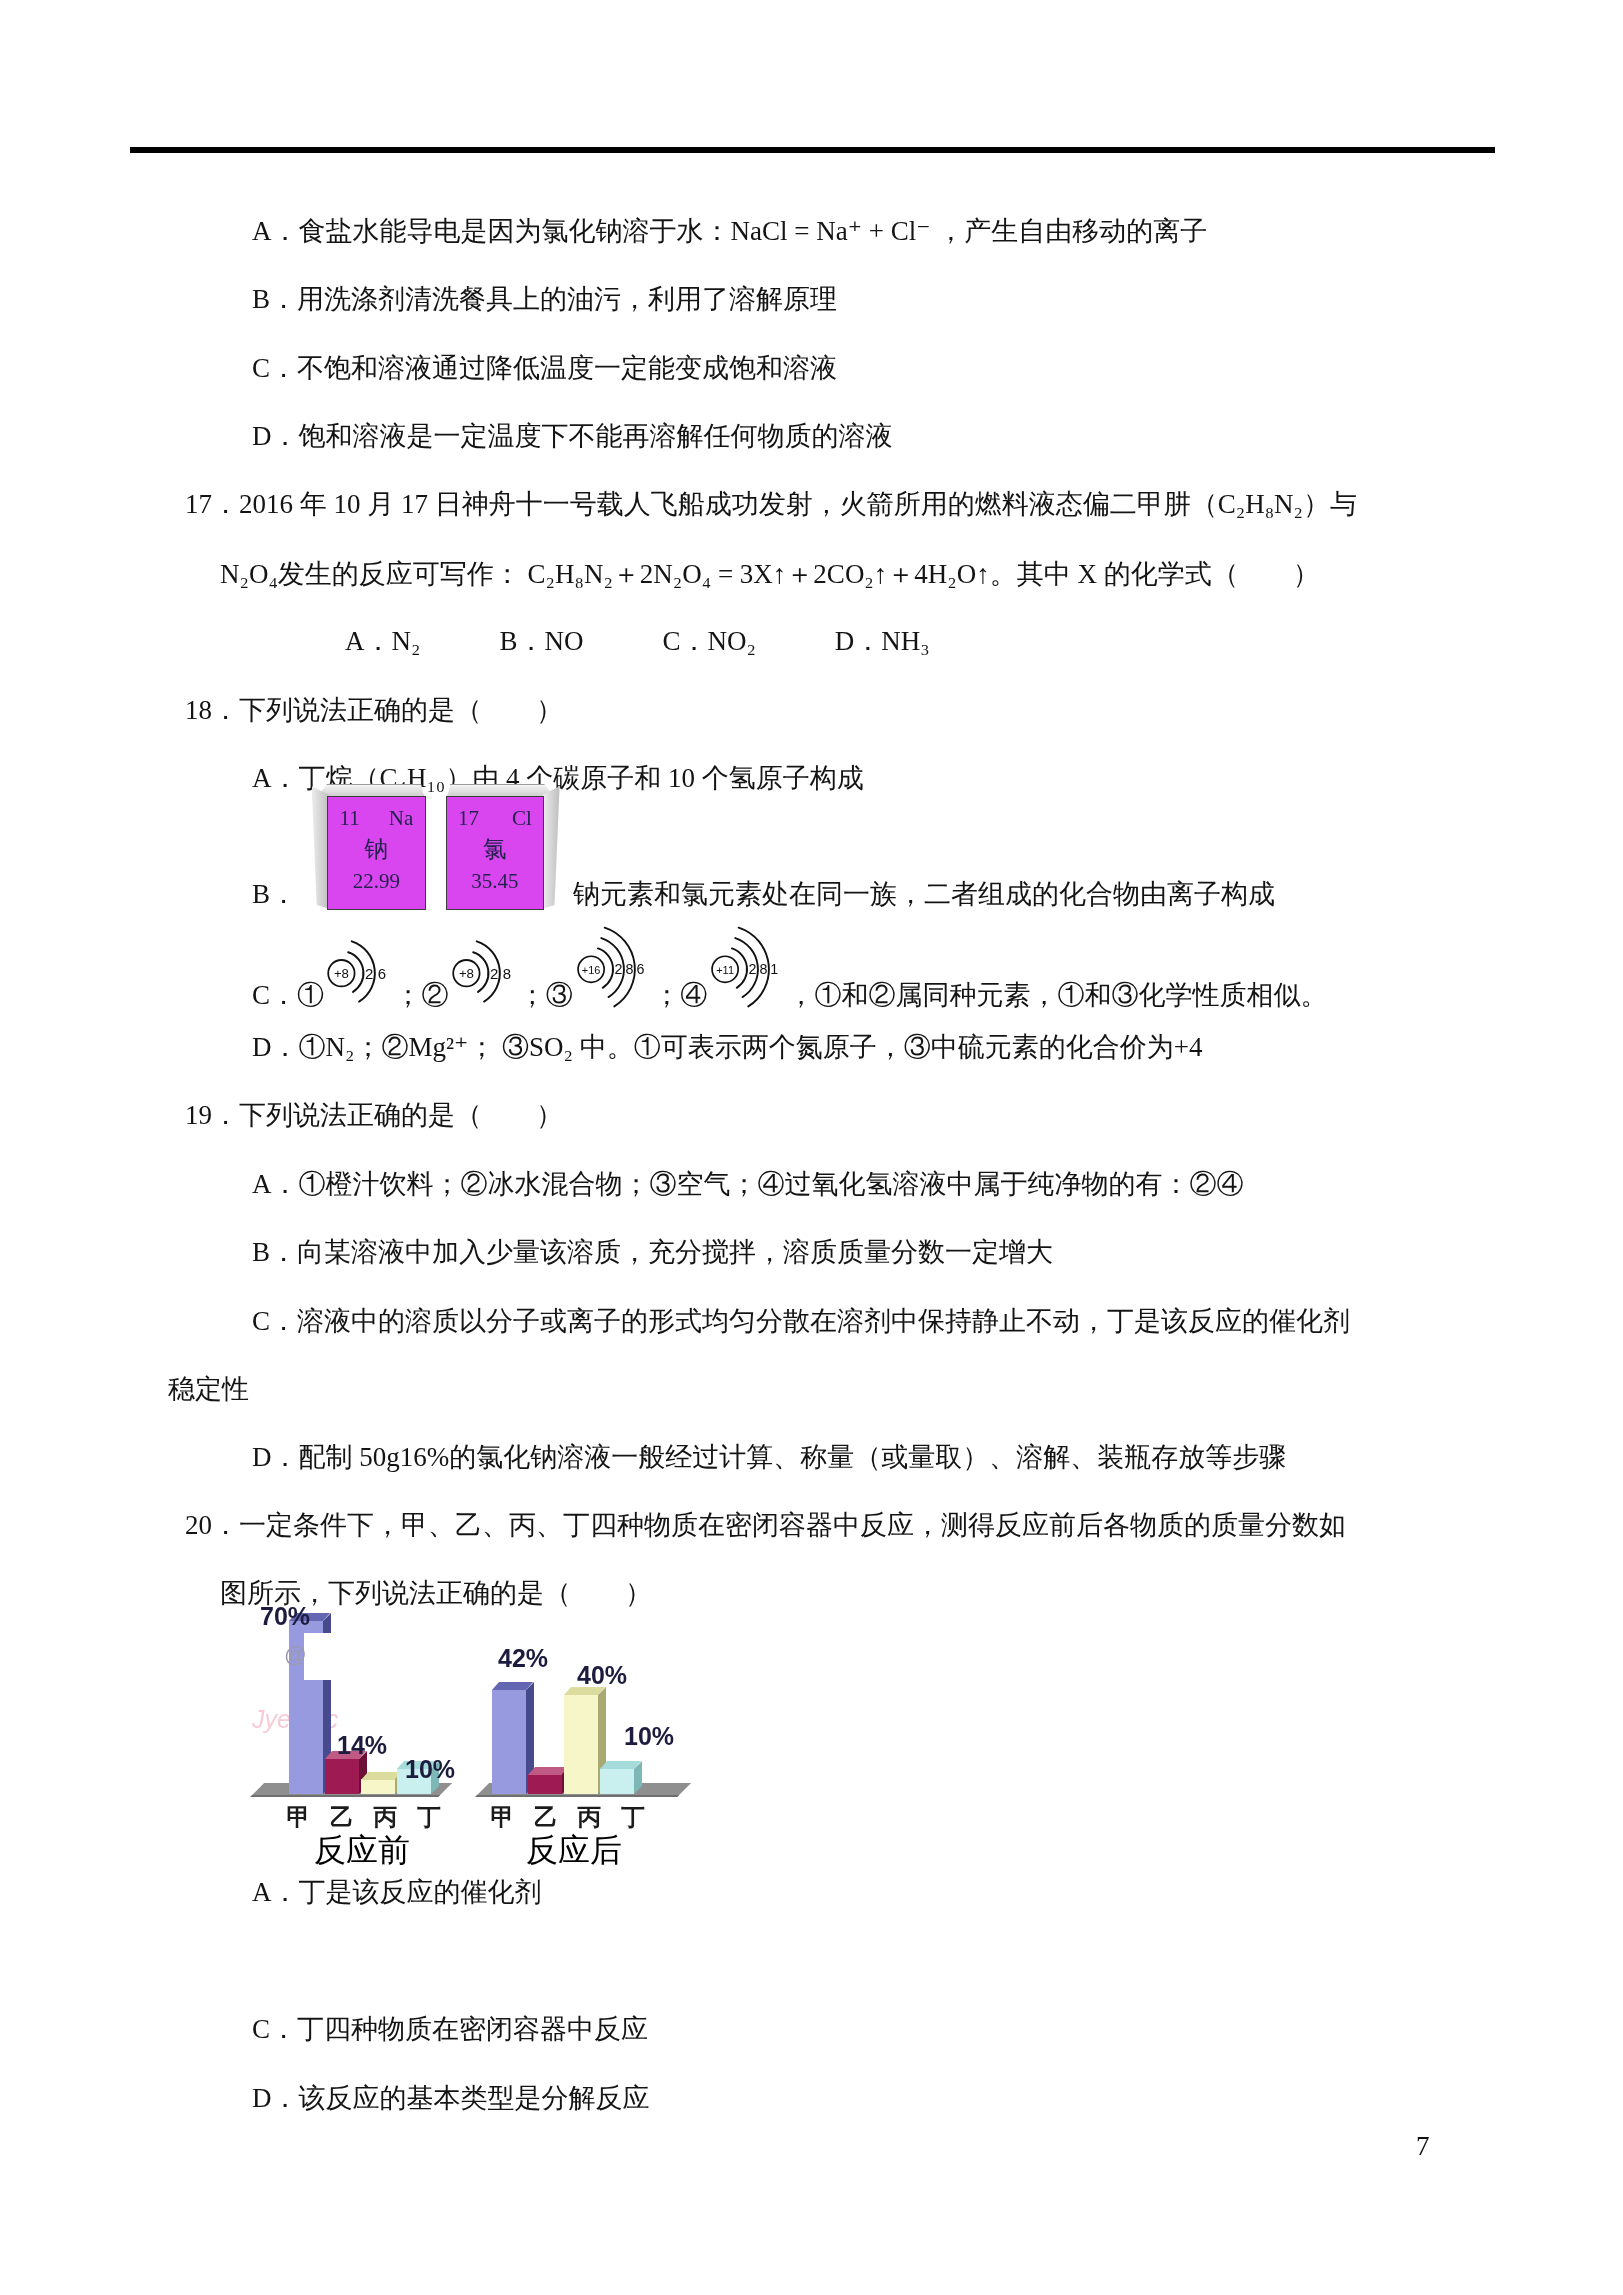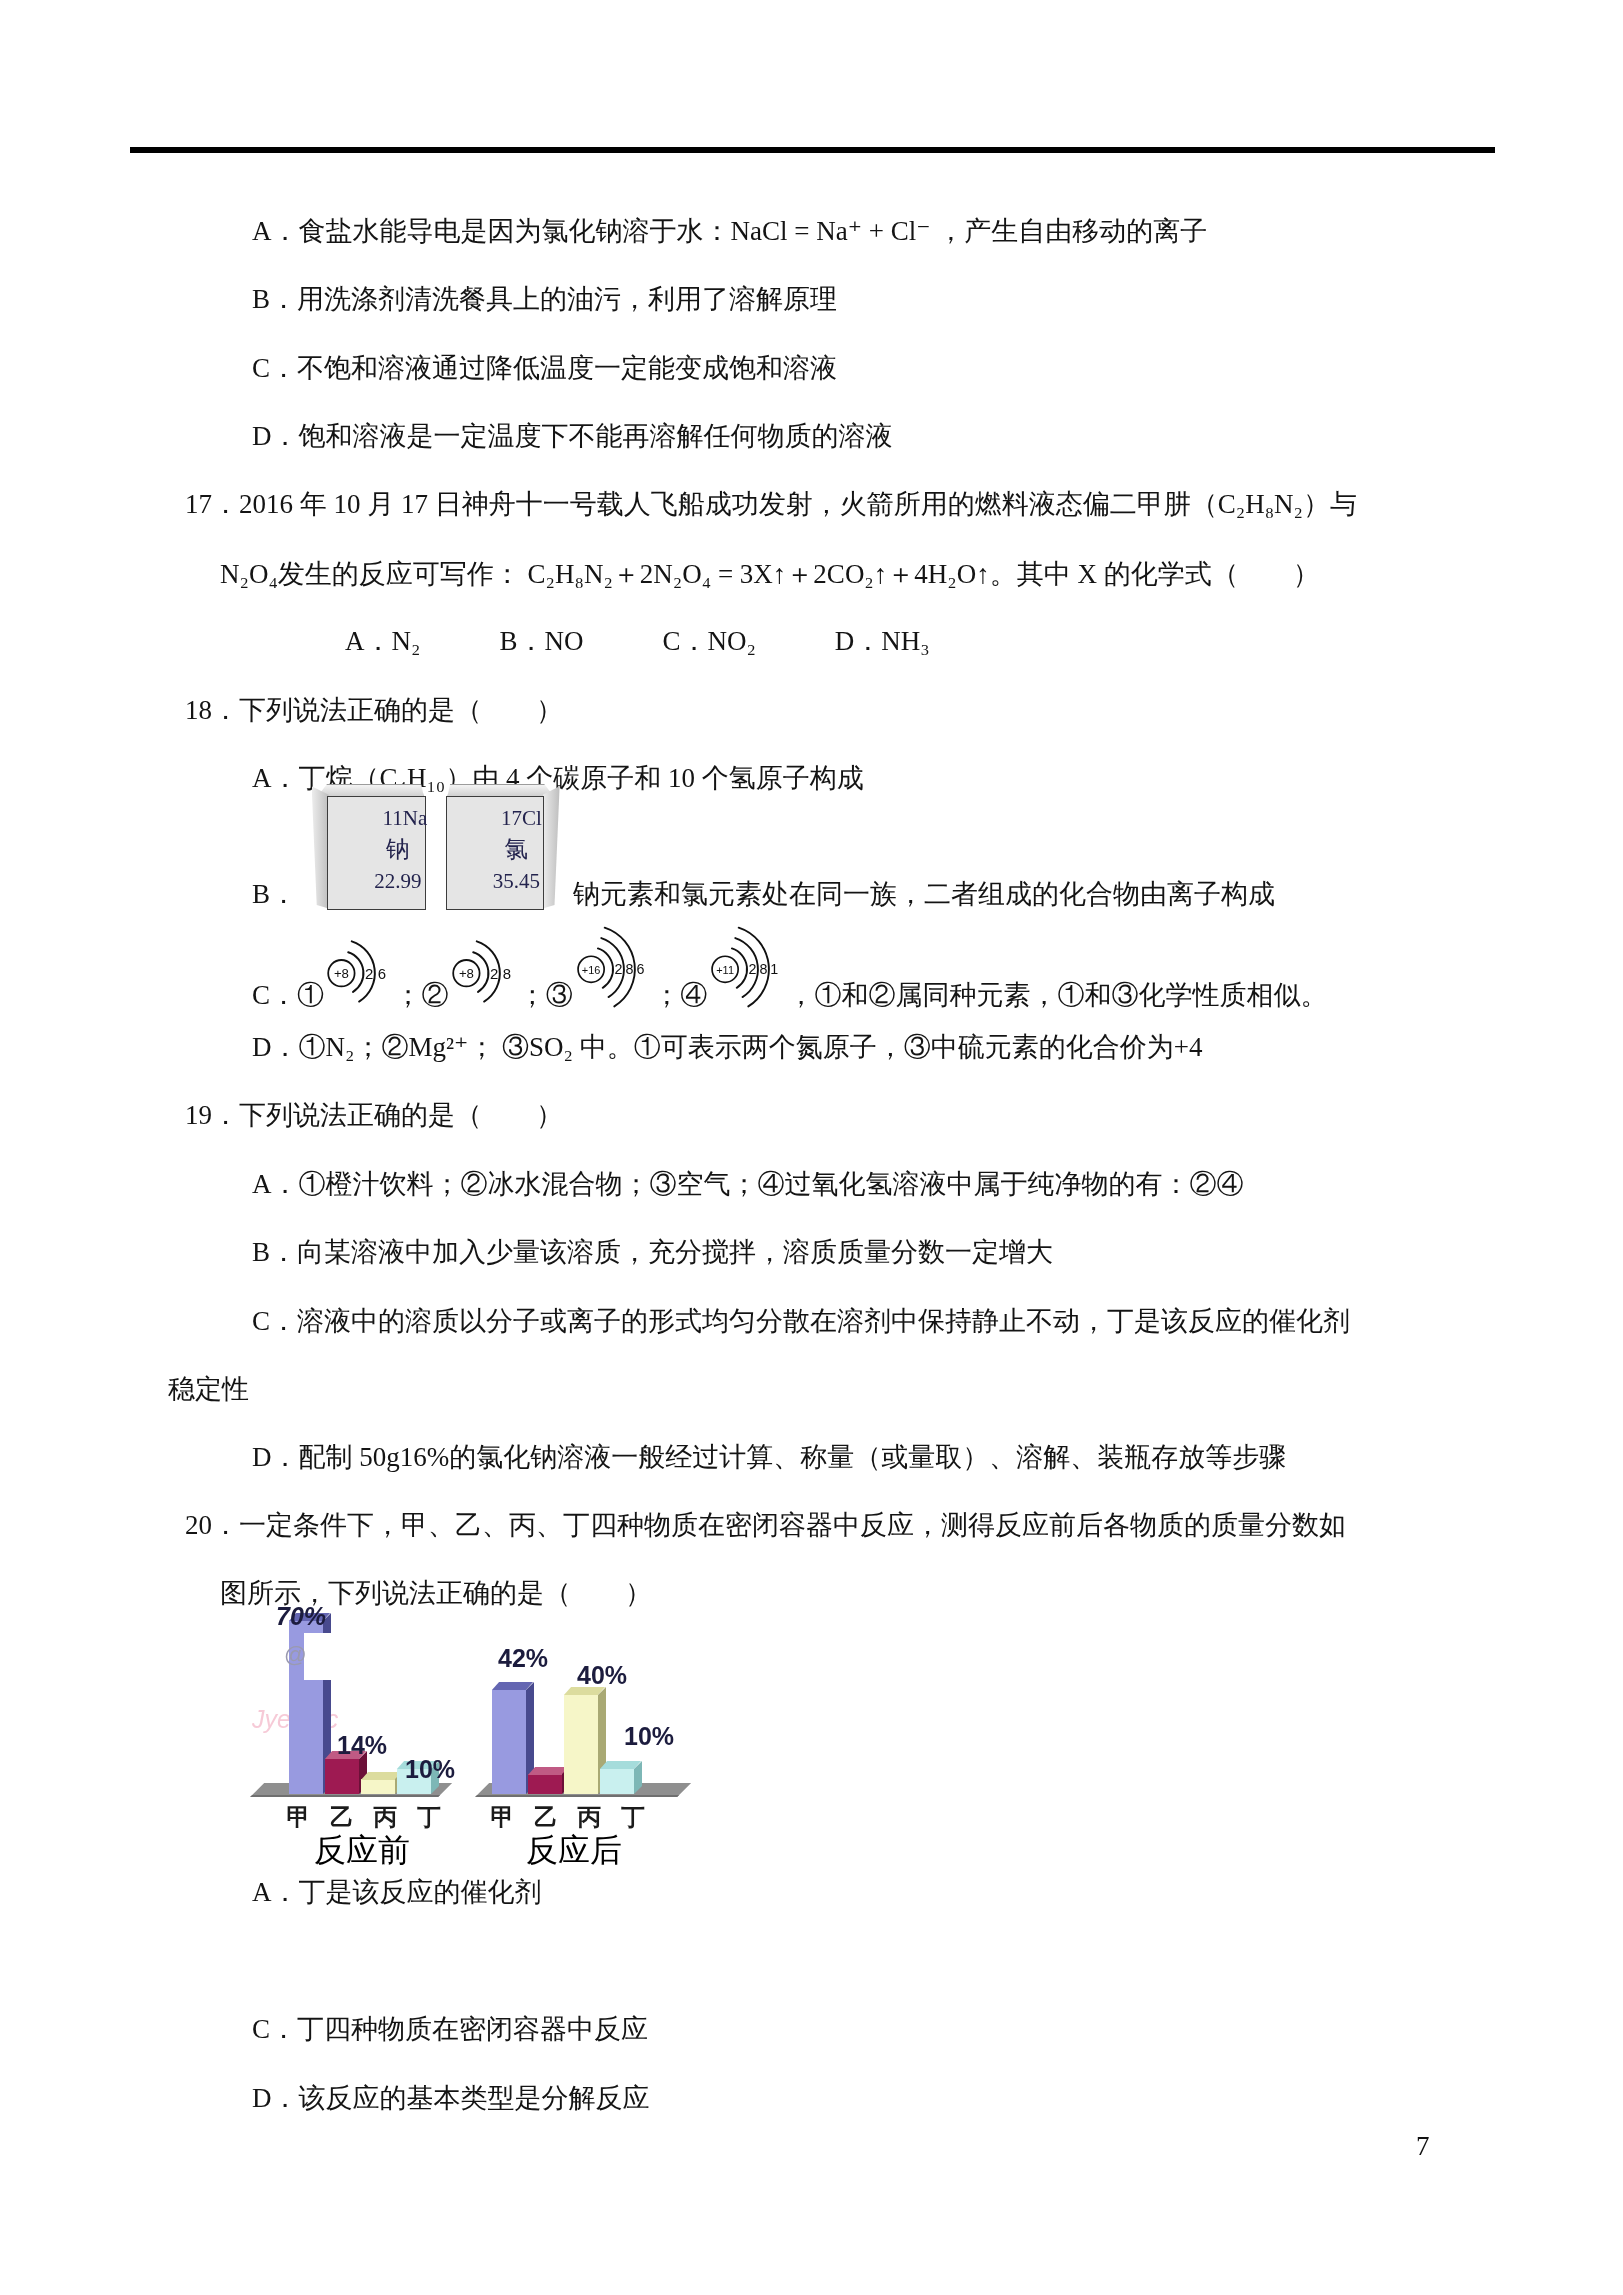--- a/index.html
+++ b/index.html
@@ -7,21 +7,21 @@
     position:relative; width:1623px; height:2295px; margin:0 auto;
     background:#ffffff; overflow:hidden;
     font-family:"Liberation Serif","DejaVu Serif",serif; color:#121212;
   }
   .rule{position:absolute;background:#000;}
   .t{position:absolute; font-size:27px; line-height:1.25; white-space:nowrap; color:#141414;}
   .opts{display:flex; gap:79px;}
   .row{position:absolute; display:flex; align-items:flex-end;}
   
   .ebox{position:relative; width:115px; height:128px; flex:0 0 auto;}
-  .eface{position:absolute; border:1.7px solid #3c3c3c; background:#e5e5e5; color:#23234d;padding-left:43px;}
+  .eface{position:absolute; border:1.7px solid #3c3c3c; background:#d946ef; color:#23234d;}
   .ebox.left  .eface{left:15.7px; top:12.3px; right:1.1px; bottom:2.2px;}
   .ebox.right .eface{left:1.1px; top:12.3px; right:15.7px; bottom:2.2px;}
   .etop{position:absolute; top:0; height:13.5px; background:linear-gradient(#f4f4f4,#c6c6c6); border:0.6px solid #9c9c9c;}
   .ebox.left  .etop{left:3.4px;  right:2.2px;  clip-path:polygon(11% 0,97% 0,100% 100%,0 100%);}
   .ebox.right .etop{left:2.2px;  right:3.4px;  clip-path:polygon(3% 0,89% 0,100% 100%,0 100%);}
   .eside{position:absolute; top:2.2px; width:17px; height:calc(100% - 5.6px); background:linear-gradient(90deg,#ececec,#bdbdbd);}
   .ebox.left  .eside{left:0;  clip-path:polygon(0 0,100% 7%,100% 100%,30% 97%);}
   .ebox.right .eside{right:0; clip-path:polygon(0 7%,100% 0,70% 97%,0 100%);}
   .erow1{display:flex; justify-content:space-between; padding:9px 11.2px 0 11.2px; font-size:21px;}
   .ename{text-align:center; font-size:23.6px; margin-top:2.2px;}
@@ -174,21 +174,21 @@
     <div class="bar jia" style="left: 289px; height: 173px;"></div>
     <div class="bar yi" style="left: 325px; height: 35px;"></div>
     <div class="bar bing" style="left: 361px; height: 14.6px;"></div>
     <div class="bar ding" style="left: 397px; height: 25px;"></div>
 
     <div class="bar jia" style="left: 492px; height: 104px;"></div>
     <div class="bar yi" style="left: 528px; height: 19.6px;"></div>
     <div class="bar bing" style="left: 564px; height: 99px;"></div>
     <div class="bar ding" style="left: 600px; height: 25px;"></div>
 
-    <div class="pct" style="left:276px;  top:1602px;font-style:italic;">70%</div>
+    <div class="pct" style="left:260px;  top:1602px;">70%</div>
     <div class="pct" style="left:337px;  top:1731px;">14%</div>
     <div class="pct" style="left:405px;  top:1755px;">10%</div>
     <div class="pct" style="left:498px;  top:1644px;">42%</div>
     <div class="pct" style="left:577px; top:1661px;">40%</div>
     <div class="pct" style="left:624px; top:1722px;">10%</div>
 
     <div class="axis" style="left:283px; top:1801px;">甲 乙 丙 丁</div>
     <div class="axis" style="left:487px; top:1801px;">甲 乙 丙 丁</div>
     <div class="cap" style="left:314px; top:1829px;">反应前</div>
     <div class="cap" style="left:526px; top:1829px;">反应后</div>

